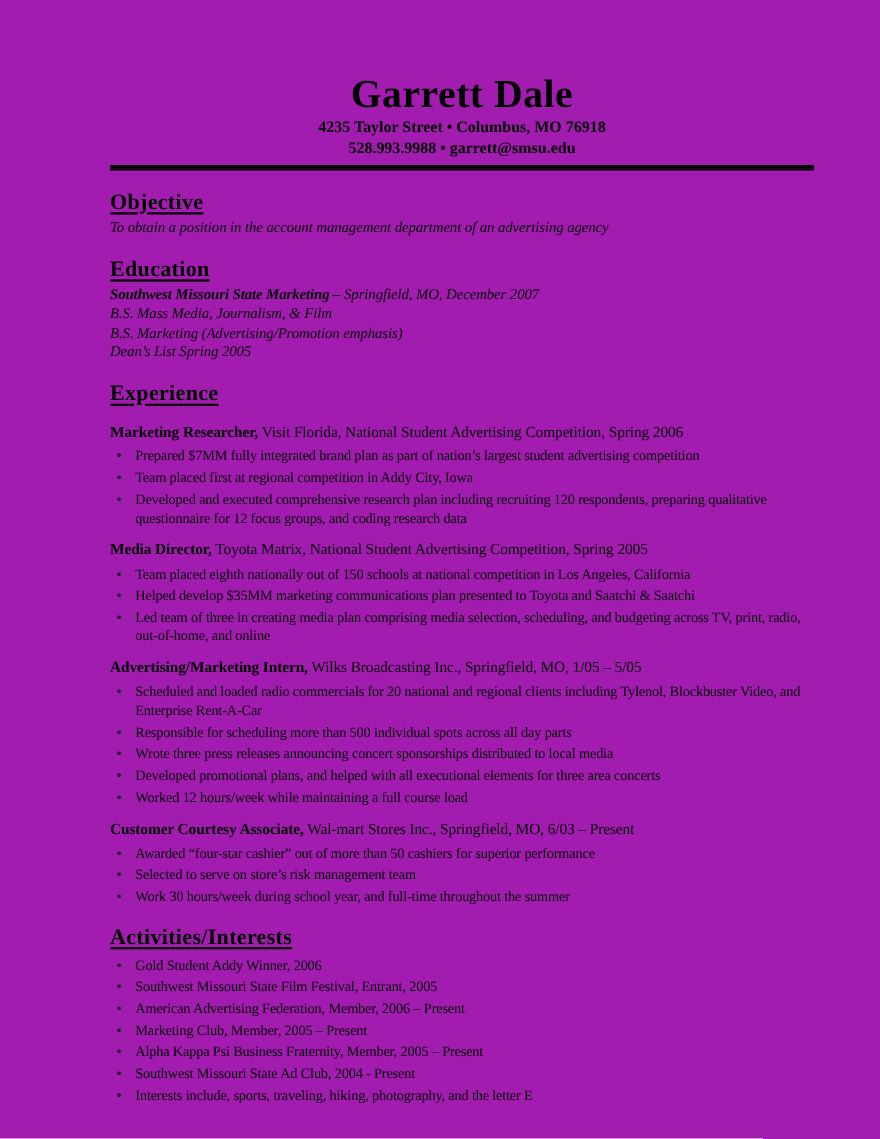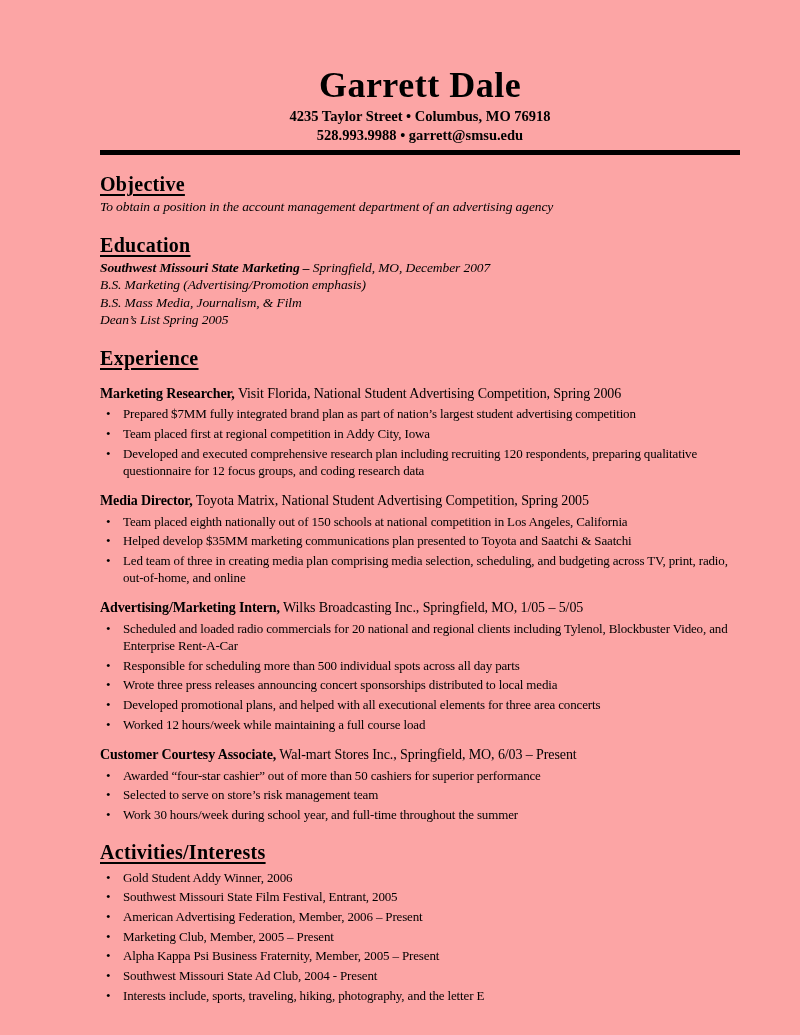--- a/index.html
+++ b/index.html
@@ -1,20 +1,20 @@
 <!DOCTYPE html>
 <html><head>
 <meta charset="utf-8">
 <style>
   * { box-sizing: border-box; }
   html, body { margin: 0; padding: 0; background: #ffffff; }
   .page {
     width: 800px;
     height: 1035px;
-    background: #fca5a5;
+    background: #a21caf;
     color: #000000;
     font-family: "Liberation Serif", serif;
     padding: 66px 60px 0 100px;
     overflow: hidden;
   }
   
   .name {
     margin: 0;
     text-align: center;
     font-size: 36px;
@@ -97,22 +97,22 @@
   </header>
 
   <section class="section">
     <div class="section-heading-wrap"><h2 class="section-heading">Objective</h2></div>
     <p class="body-line">To obtain a position in the account management department of an advertising agency</p>
   </section>
 
   <section class="section">
     <div class="section-heading-wrap"><h2 class="section-heading">Education</h2></div>
     <p class="body-line"><span class="bold">Southwest Missouri State Marketing –</span><span> Springfield, MO, December 2007</span></p>
+    <p class="body-line">B.S. Mass Media, Journalism, &amp; Film</p>
     <p class="body-line">B.S. Marketing (Advertising/Promotion emphasis)</p>
-    <p class="body-line">B.S. Mass Media, Journalism, &amp; Film</p>
     <p class="body-line">Dean’s List Spring 2005</p>
   </section>
 
   <section class="section">
     <div class="section-heading-wrap"><h2 class="section-heading">Experience</h2></div>
 
     <div class="job">
       <p class="job-title-line"><span class="bold">Marketing Researcher,</span><span> Visit Florida, National Student Advertising Competition, Spring 2006</span></p>
       <ul class="bullet-list">
         <li>

